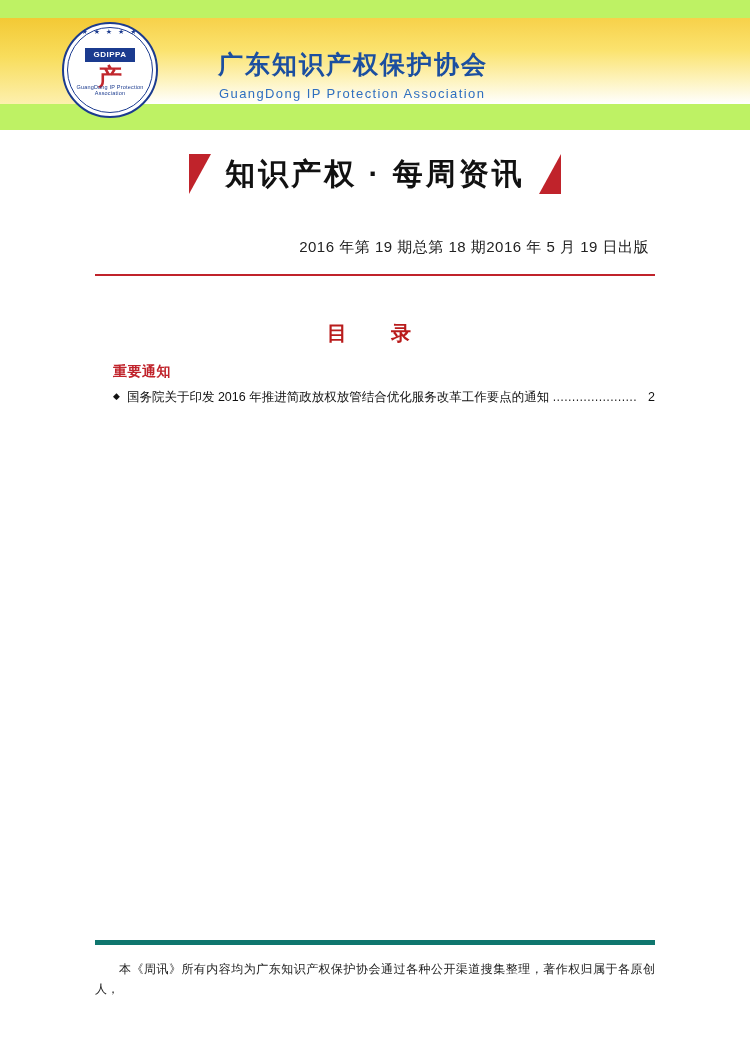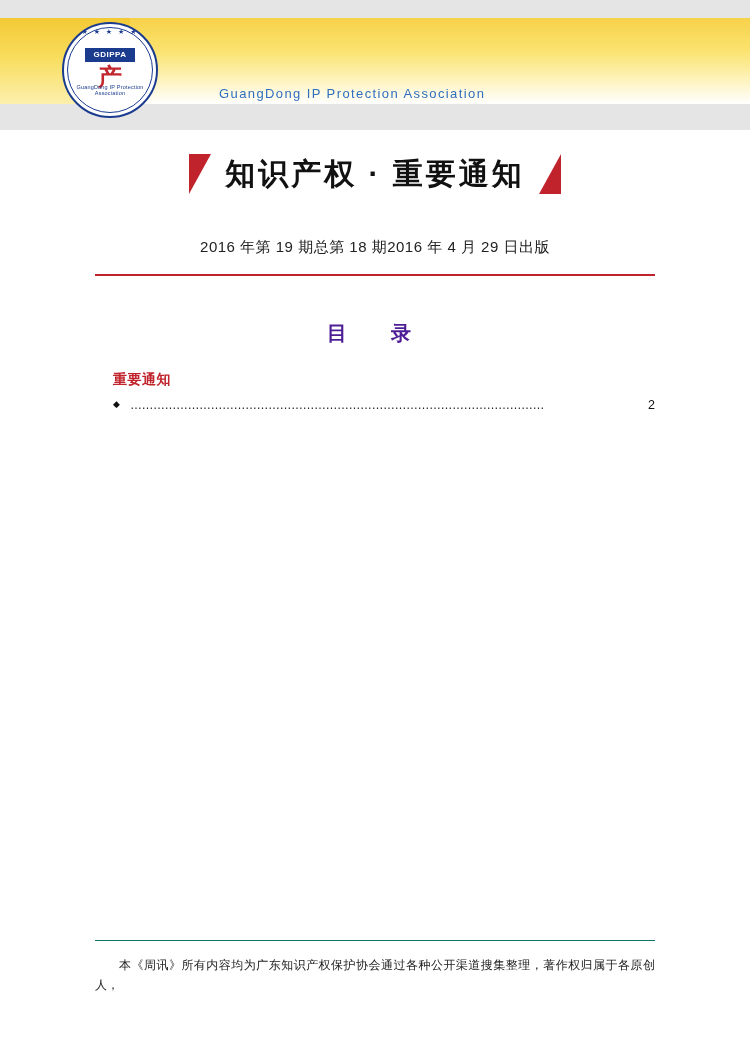--- a/index.html
+++ b/index.html
@@ -19,21 +19,21 @@
     width: 750px;
     height: 1054px;
     background: #ffffff;
     box-sizing: border-box;
   }
 
   
   .header {
     position: relative;
     height: 130px;
-    background: #e5e5e5;
+    background: #bef264;
     overflow: hidden;
   }
   .header-band {
     position: absolute;
     left: 0;
     top: 18px;
     width: 750px;
     height: 86px;
     background: linear-gradient(180deg, #f7d14a 0%, #fbe36f 38%, #fdf2b8 70%, #ffffff 100%);
   }
@@ -169,56 +169,56 @@
   
   .issue-bar {
     position: absolute;
     left: 95px;
     top: 238px;
     width: 560px;
     height: 38px;
     border-bottom: 2px solid #c0232b;
     display: flex;
     align-items: flex-start;
-    justify-content: center;
+    justify-content: flex-end;
     padding: 0 6px;
     box-sizing: border-box;
   }
   .issue-item {
     font-size: 15px;
     color: #222222;
     letter-spacing: 0.5px;
   }
 
   
   .toc-title {
     position: absolute;
     left: 0;
     top: 320px;
     width: 750px;
     text-align: center;
     font-size: 20px;
     font-weight: bold;
     letter-spacing: 12px;
-    color: #4c1d95;
+    color: #b91c1c;
   }
   .toc {
     position: absolute;
     left: 95px;
     top: 355px;
     width: 560px;
   }
   .sec-head {
     font-size: 14px;
     font-weight: bold;
     color: #c0232b;
     margin: 14px 0 6px 18px;
     letter-spacing: 0.5px;
   }
-  .sec-head.first { margin-top: 16px; }
+  .sec-head.first { margin-top: 8px; }
 
   .entry {
     display: flex;
     align-items: baseline;
     margin: 0 0 7px 18px;
     font-size: 12.5px;
     color: #111111;
     line-height: 20px;
   }
   .entry .bullet {
@@ -248,21 +248,21 @@
     text-align: right;
     font-size: 12.5px;
   }
 
   
   .footer {
     position: absolute;
     left: 95px;
     top: 940px;
     width: 560px;
-    border-top: 1px solid #0f766e;
+    border-top: 5px solid #0f766e;
     padding-top: 14px;
   }
   .footer p {
     margin: 0 0 4px 0;
     font-size: 12px;
     color: #222222;
     line-height: 20px;
     text-align: justify;
   }
   .footer p.indent { text-indent: 24px; }
@@ -278,44 +278,46 @@
 
     <div class="logo-wrap">
       <div class="logo-circle"></div>
       <div class="logo-ring"></div>
       <div class="logo-stars">★ ★ ★ ★ ★</div>
       <div class="logo-badge">GDIPPA</div>
       <div class="logo-mark">产</div>
       <div class="logo-arc">GuangDong IP Protection Association</div>
     </div>
 
+    <div class="org-cn">广东知识产权保护协会</div>
     <div class="org-en">GuangDong IP Protection Association</div>
   </div>
 
   <div class="title-row">
     <div class="title-inner">
       <span class="tri-left"></span>
-      <span class="title-text">知识产权 · 重要通知</span>
+      <span class="title-text">知识产权 · 每周资讯</span>
       <span class="tri-right"></span>
     </div>
   </div>
 
   <div class="issue-bar">
     <span class="issue-item">2016 年第 19 期</span>
     <span class="issue-item">总第 18 期</span>
-    <span class="issue-item">2016 年 4 月 29 日出版</span>
+    <span class="issue-item">2016 年 5 月 19 日出版</span>
   </div>
 
   <div class="toc-title">目　录</div>
 
   <div class="toc">
 
     <div class="sec-head first">重要通知</div>
     <div class="entry">
       <span class="bullet">◆</span>
+      <span class="label">国务院关于印发 2016 年推进简政放权放管结合优化服务改革工作要点的通知</span>
       <span class="dots">………………………………………………………………………………………………</span>
       <span class="page">2</span>
     </div>
 
   </div>
 
   <div class="footer">
     <p class="indent">本《周讯》所有内容均为广东知识产权保护协会通过各种公开渠道搜集整理，著作权归属于各原创人，</p>
   </div>
 

